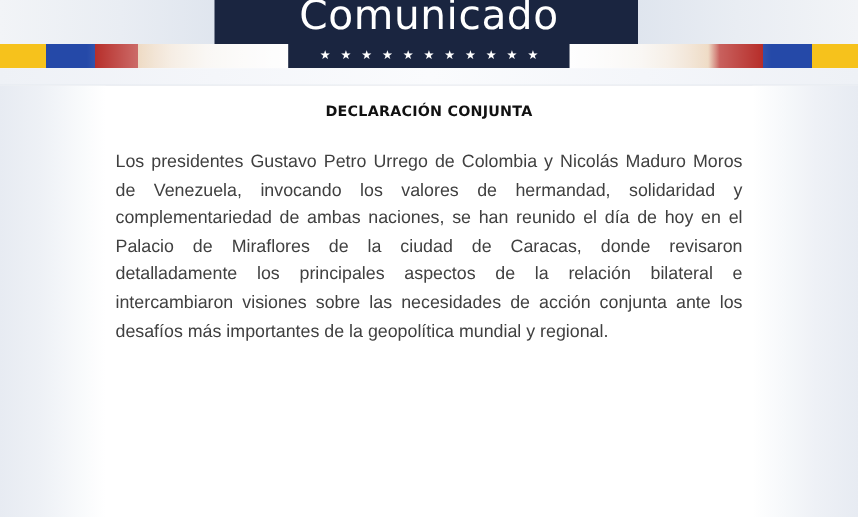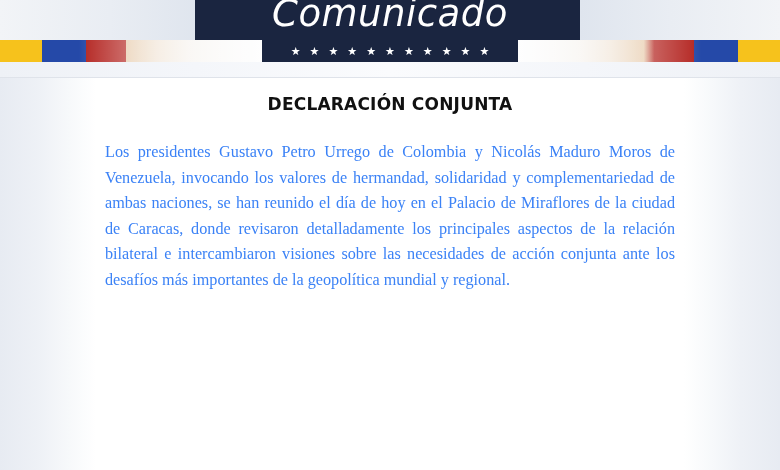--- a/index.html
+++ b/index.html
@@ -30,21 +30,20 @@
     overflow: hidden;
   }
   .header-top {
     position: absolute;
     left: 0;
     top: 0;
     width: 780px;
     height: 40px;
     background: #ffffff;
     overflow: hidden;
-    font-style: italic;
   }
   
   .header-center-block {
     position: absolute;
     left: 195px;
     top: 0;
     width: 390px;
     height: 40px;
     background: #1a2540;
   }
@@ -206,32 +205,32 @@
     position: absolute;
     left: 105px;
     top: 0;
     width: 570px;
     height: 392px;
   }
   .doc-heading {
     margin: 16px 0 0 0;
     text-align: center;
     font-family: "DejaVu Sans", sans-serif;
-    font-size: 17px;
+    font-size: 13px;
     font-weight: bold;
     color: #111111;
     letter-spacing: 0.2px;
   }
   .para {
     margin: 0;
     padding: 0;
-    font-family: Liberation Serif, serif;
+    font-family: Liberation Sans, sans-serif;
     font-size: 16.2px;
     line-height: 25.6px;
-    color: #3b82f6;
+    color: #404040;
     text-align: justify;
     text-justify: inter-word;
   }
   .para-1 { margin-top: 26px; }
   .para-2 { margin-top: 23px; }
 </style>
 </head>
 <body>
 
 <div class="page">

